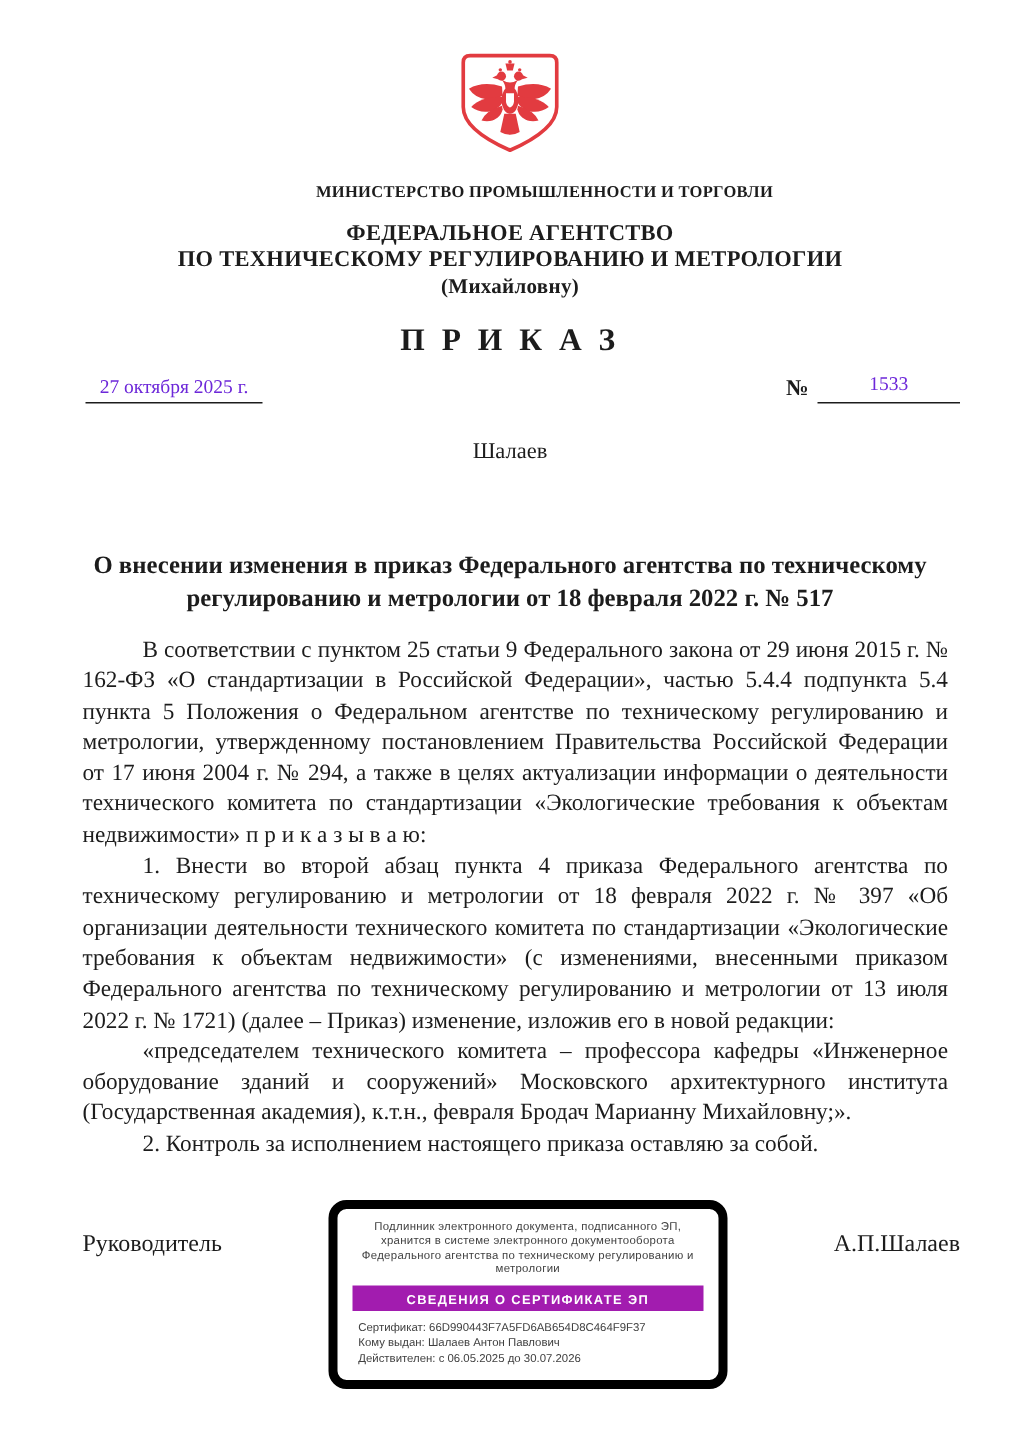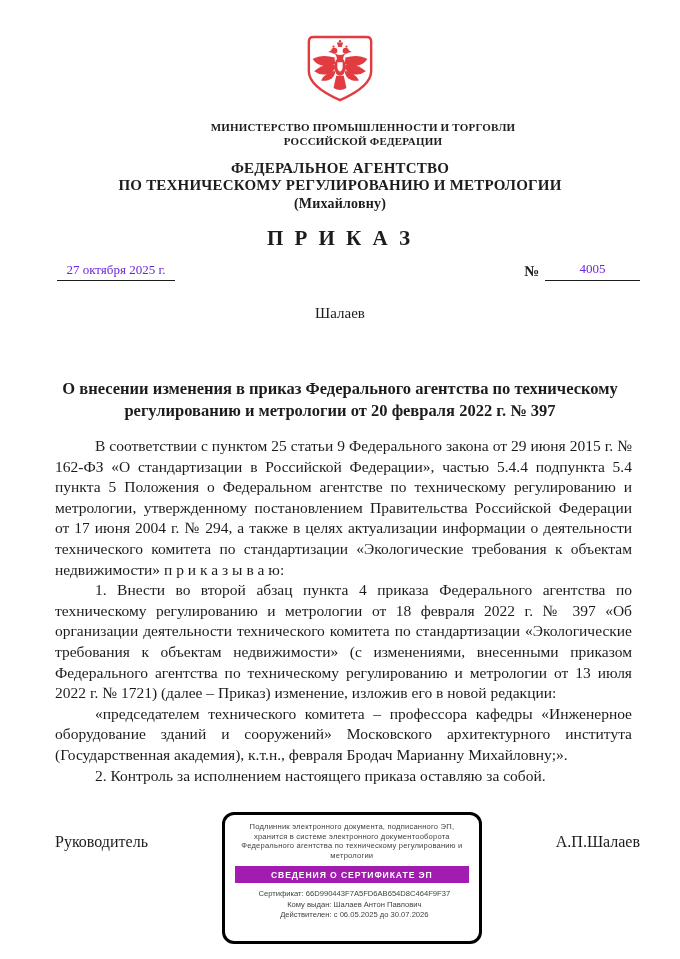--- a/index.html
+++ b/index.html
@@ -48,36 +48,36 @@
   .body-text p { margin:0; text-indent:40px; text-align:justify; }
   
   .sign-row {
     display:flex; justify-content:space-between; align-items:flex-start;
     margin:26px 40px 0 55px;
   }
   .sign-pos, .sign-name { font-size:16px; margin-top:21px; white-space:nowrap; }
   
   .stamp {
     width:236px;
-    border:3px solid #000000; border-radius:12px;
-    padding:7px 9px 20px 9px;
+    border:6px solid #000000; border-radius:12px;
+    padding:7px 9px 9px 9px;
     font-family:"Liberation Sans", sans-serif;
     color:#414141;
     filter:blur(0.3px);
     background:#fff;
   }
   .stamp-intro {
     font-size:7.6px; line-height:9.5px; text-align:center; letter-spacing:0.2px;
   }
   .stamp-bar {
     background:#a21caf; color:#ffffff;
     font-weight:bold; font-size:8.6px; letter-spacing:0.9px;
     text-align:center; padding:4px 0 3px 0; margin:6px 1px 6px 1px;
   }
-  .stamp-line { font-size:7.6px; line-height:10.5px; text-align:center; margin-left:5px; }
+  .stamp-line { font-size:7.6px; line-height:10.5px; text-align:left; margin-left:5px; }
 </style>
 </head>
 <body>
 
 <div class="page">
 
   <div class="header">
     <span class="emblem-wrap">
       <svg viewBox="0 0 100 94" width="76" height="82" aria-hidden="true">
         <path d="M15 5 Q9 5 9 11 L9 50 Q9 70 50 88 Q91 70 91 50 L91 11 Q91 5 85 5 Z" fill="none" stroke="#e23b40" stroke-width="3.2" stroke-linejoin="round"></path>
@@ -100,47 +100,46 @@
           <path d="M57 49 Q71 53 75 62 Q67 64 61 59.5 Q57 56 56.5 52 Z"></path>
           <path d="M45 56 L55 56 L58.5 72 Q50 77 41.5 72 Z"></path>
           <circle cx="31" cy="60" r="2.2"></circle>
           <circle cx="69" cy="60" r="2.2"></circle>
         </g>
         <path d="M46.5 38 L53.5 38 L53.5 45 Q53.5 49 50 50.5 Q46.5 49 46.5 45 Z" fill="#ffffff"></path>
       </svg>
     </span>
     <div class="ministry">
       <div>МИНИСТЕРСТВО ПРОМЫШЛЕННОСТИ И ТОРГОВЛИ</div>
-      <div>РОССИЙСКОЙ ФЕДЕРАЦИИ</div>
     </div>
     <div class="agency">
       <div>ФЕДЕРАЛЬНОЕ АГЕНТСТВО</div>
       <div>ПО ТЕХНИЧЕСКОМУ РЕГУЛИРОВАНИЮ И МЕТРОЛОГИИ</div>
       <div class="rosstandart">(Михайловну)</div>
     </div>
     <div class="doc-type">П Р И К А З</div>
   </div>
 
   <div class="meta-row">
     <div class="date-block">
       <div class="meta-gray">27 октября 2025 г.</div>
       <div class="meta-line"></div>
     </div>
     <div class="num-block">
       <span class="num-sign">№</span>
       <span class="num-col">
-        <span class="meta-gray">4005</span>
+        <span class="meta-gray">1533</span>
         <span class="meta-line" style="display:block"></span>
       </span>
     </div>
   </div>
 
   <div class="city">Шалаев</div>
 
-  <div class="title">О внесении изменения в приказ Федерального агентства по техническому регулированию и метрологии от 20 февраля 2022 г. № 397</div>
+  <div class="title">О внесении изменения в приказ Федерального агентства по техническому регулированию и метрологии от 18 февраля 2022 г. № 517</div>
 
   <div class="body-text">
     <p>В соответствии с пунктом 25 статьи 9 Федерального закона от 29 июня 2015 г. № 162-ФЗ «О стандартизации в Российской Федерации», частью 5.4.4 подпункта 5.4 пункта 5 Положения о Федеральном агентстве по техническому регулированию и метрологии, утвержденному постановлением Правительства Российской Федерации от 17 июня 2004 г. № 294, а также в целях актуализации информации о деятельности технического комитета по стандартизации «Экологические требования к объектам недвижимости» п р и к а з ы в а ю:</p>
     <p>1. Внести во второй абзац пункта 4 приказа Федерального агентства по техническому регулированию и метрологии от 18 февраля 2022 г. № 397 «Об организации деятельности технического комитета по стандартизации «Экологические требования к объектам недвижимости» (с изменениями, внесенными приказом Федерального агентства по техническому регулированию и метрологии от 13 июля 2022 г. № 1721) (далее – Приказ) изменение, изложив его в новой редакции:</p>
     <p>«председателем технического комитета – профессора кафедры «Инженерное оборудование зданий и сооружений» Московского архитектурного института (Государственная академия), к.т.н., февраля Бродач Марианну Михайловну;».</p>
     <p>2. Контроль за исполнением настоящего приказа оставляю за собой.</p>
   </div>
 
   <div class="sign-row">
     <div class="sign-pos">Руководитель</div>

